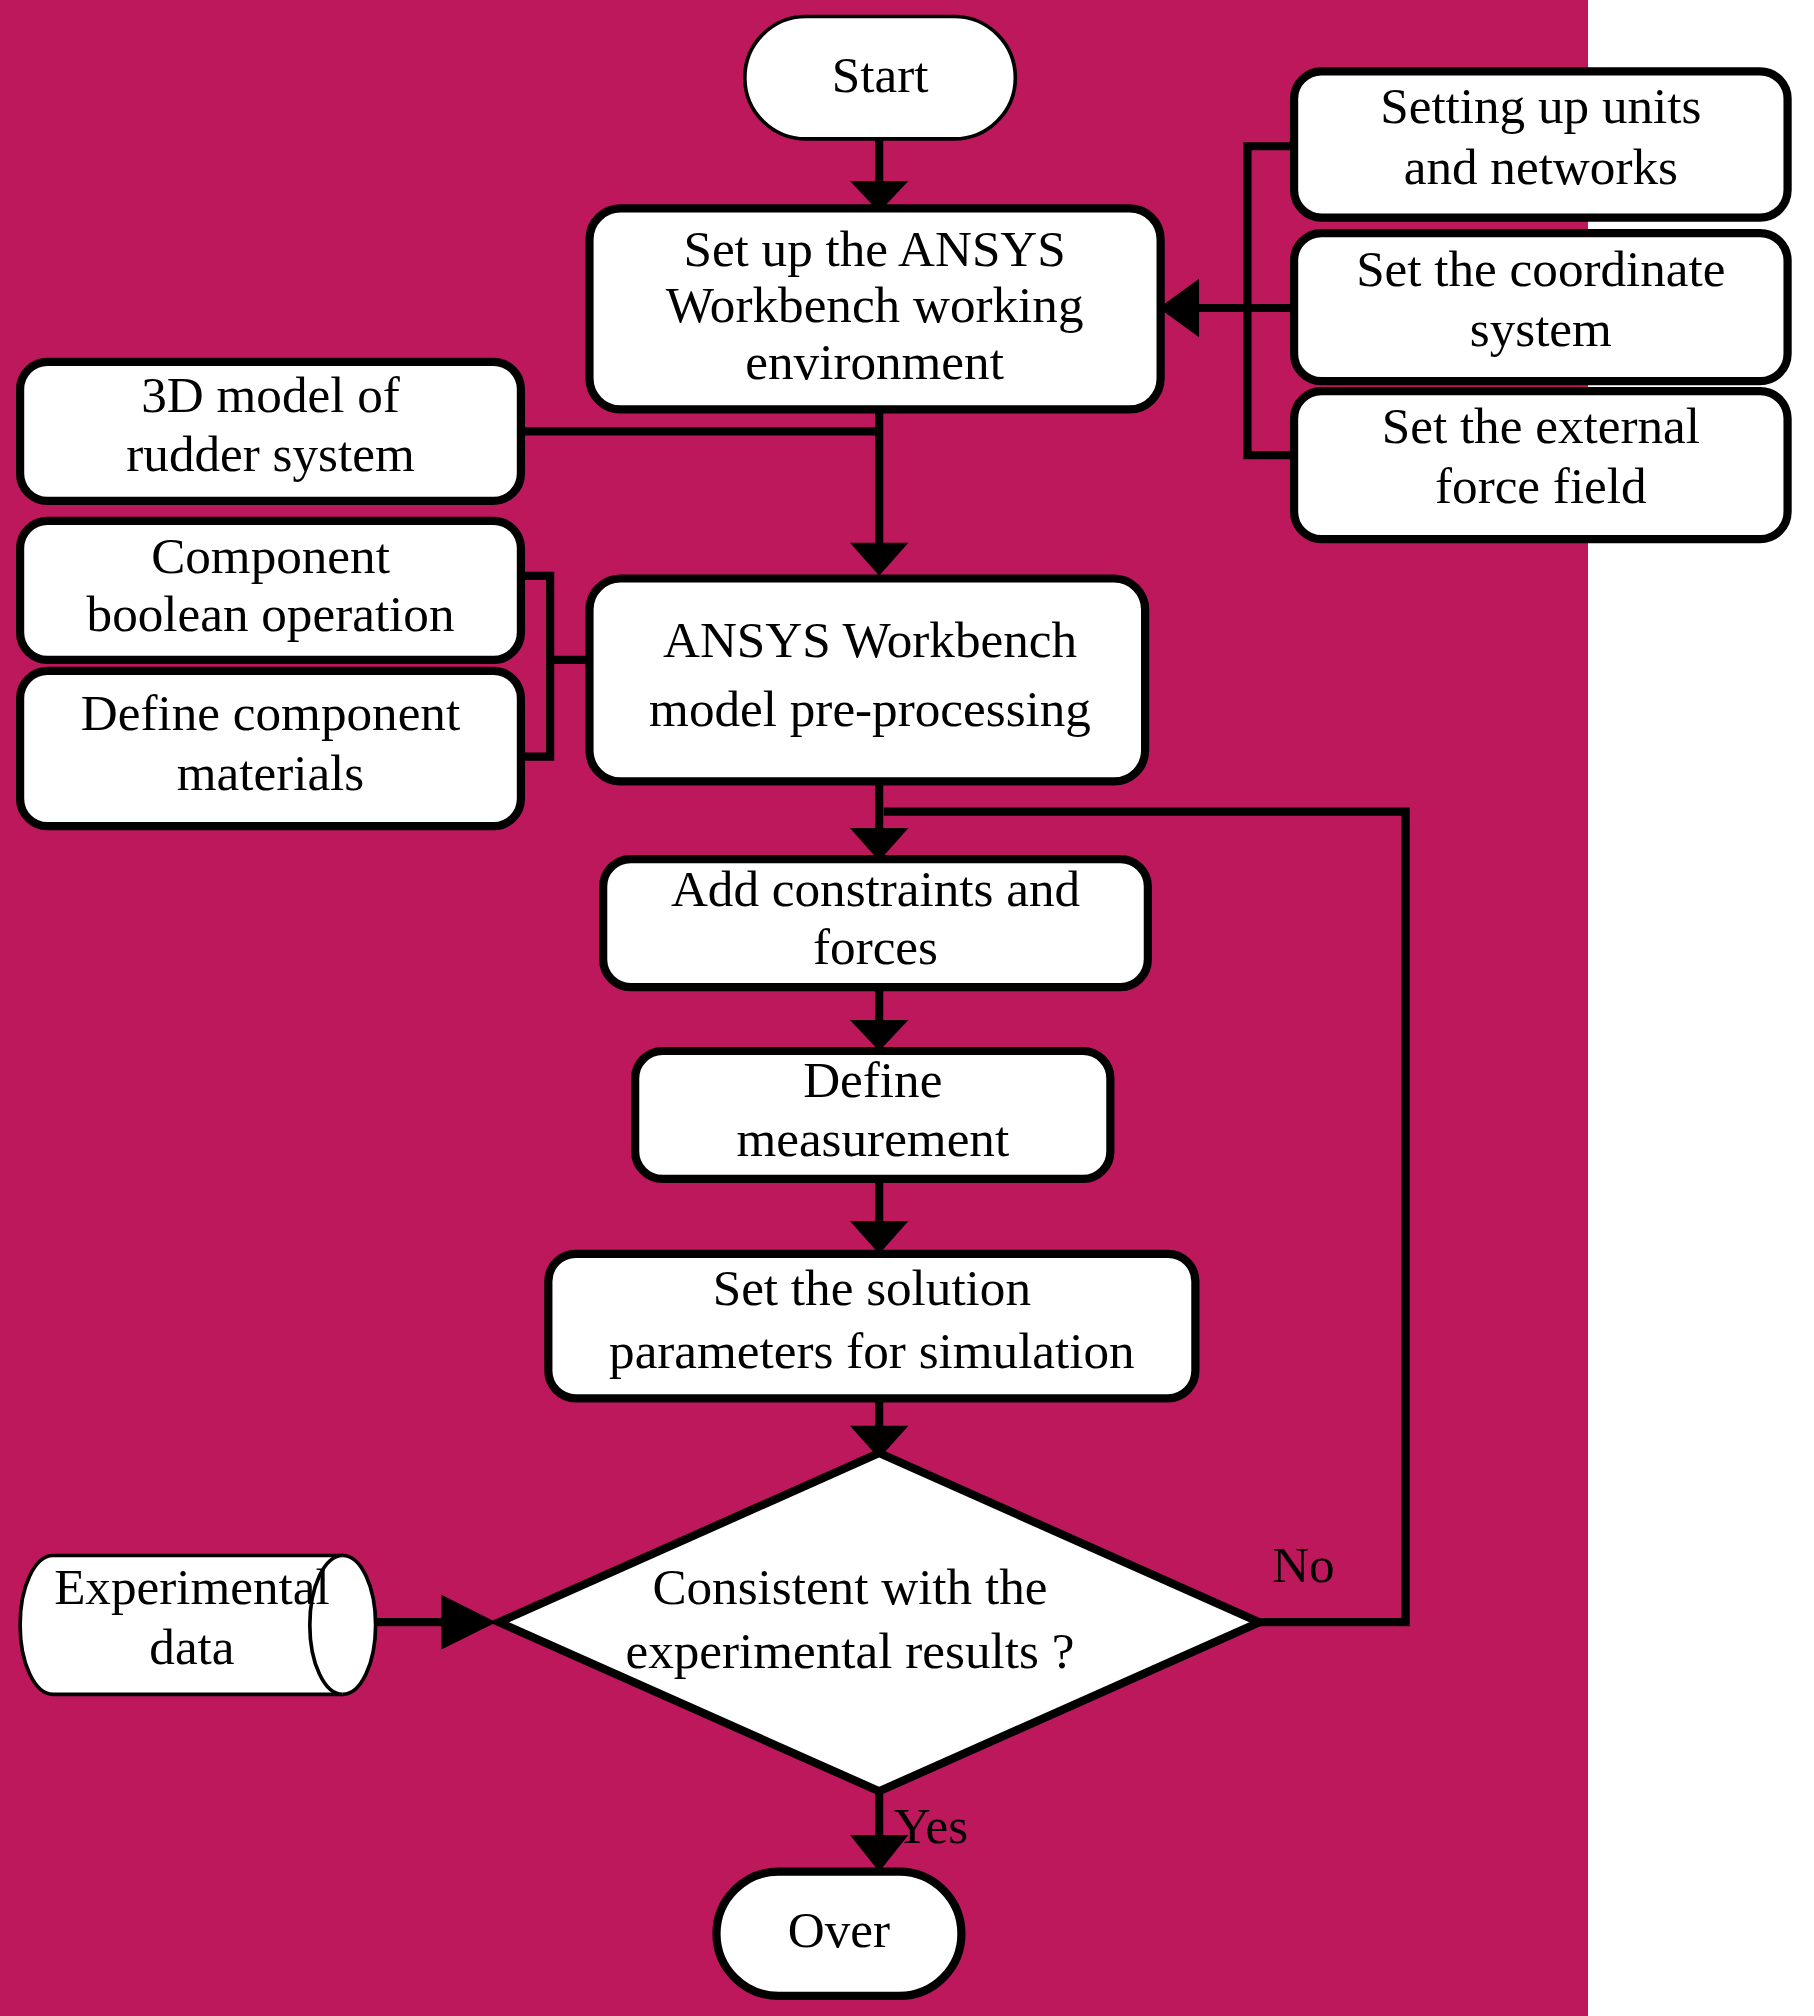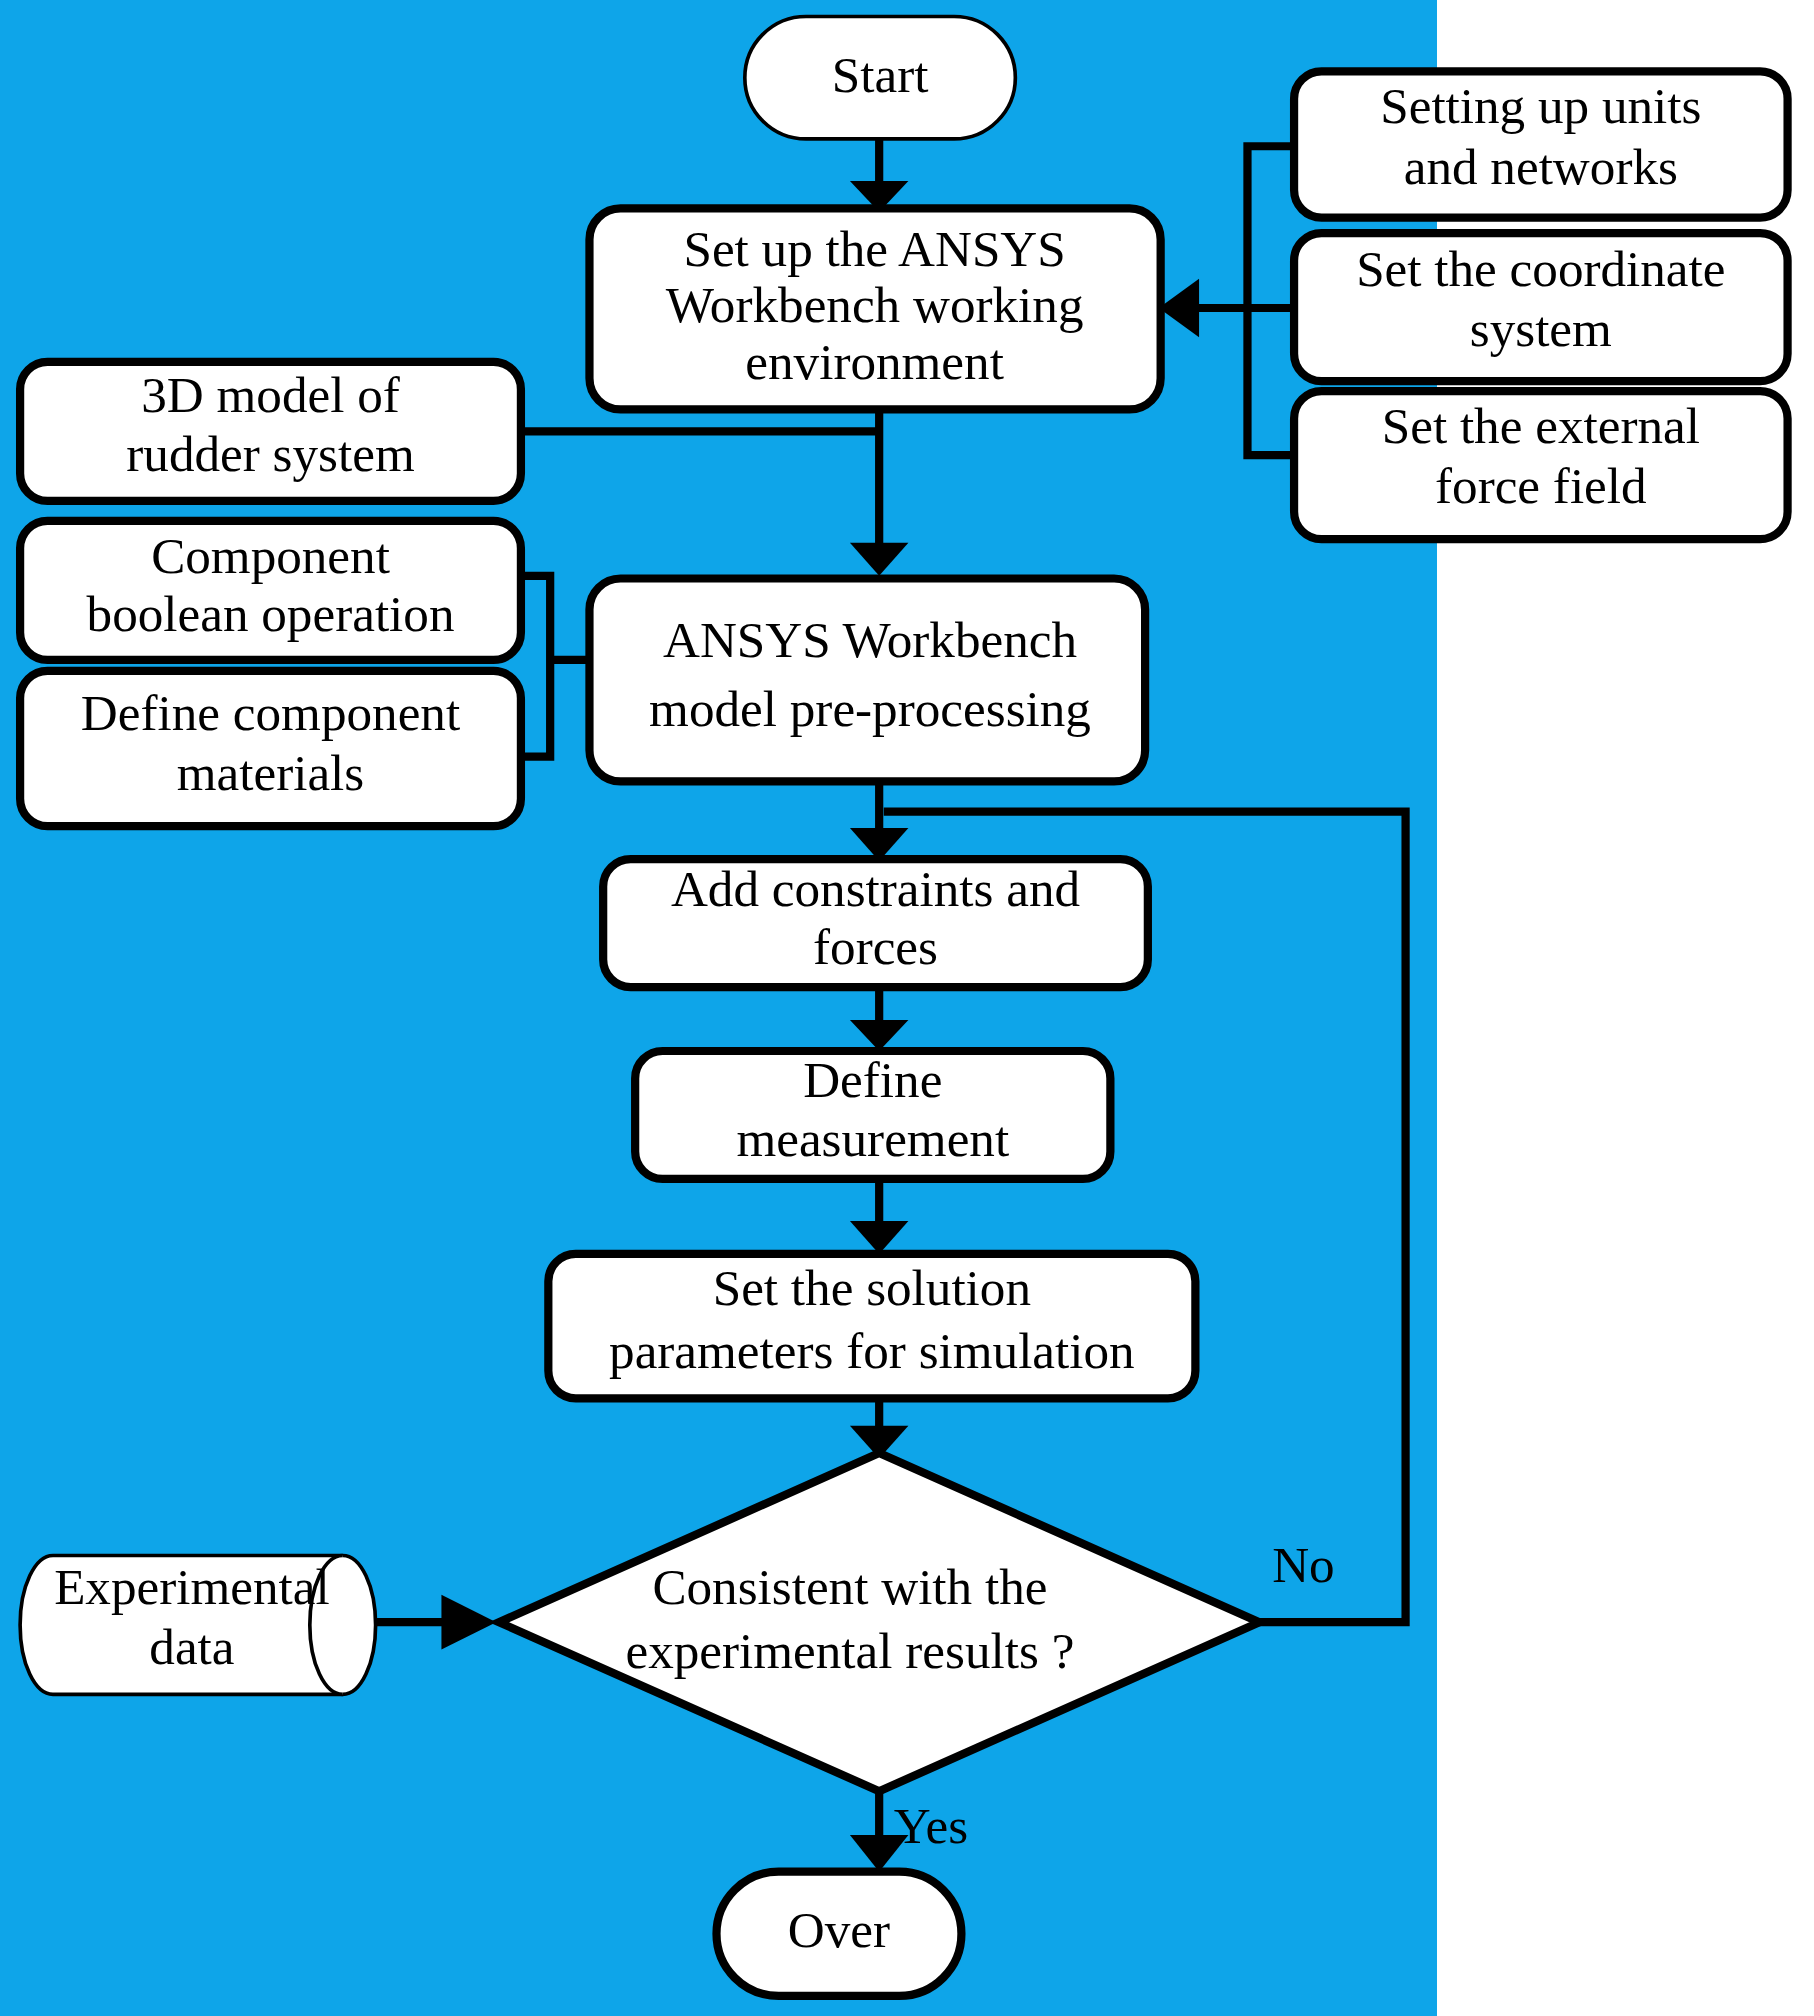--- a/index.html
+++ b/index.html
@@ -2,23 +2,23 @@
 <html style="font-size:14.6px"><head>
 <meta charset="utf-8">
 <style>
   html, body {
     margin: 0;
     padding: 0;
     background: #ffffff;
   }
   #flow-root {
     position: relative;
-    width: 1437px;
+    width: 1588px;
     height: 2017px;
-    background: #0ea5e9;
+    background: #be185d;
     font-family: "Liberation Serif", "DejaVu Serif", serif;
   }
   svg.flow-svg {
     display: block;
     width: 1815px;
     height: 2017px;
   }
   .node-shape {
     fill: #ffffff;
     stroke: #000000;

